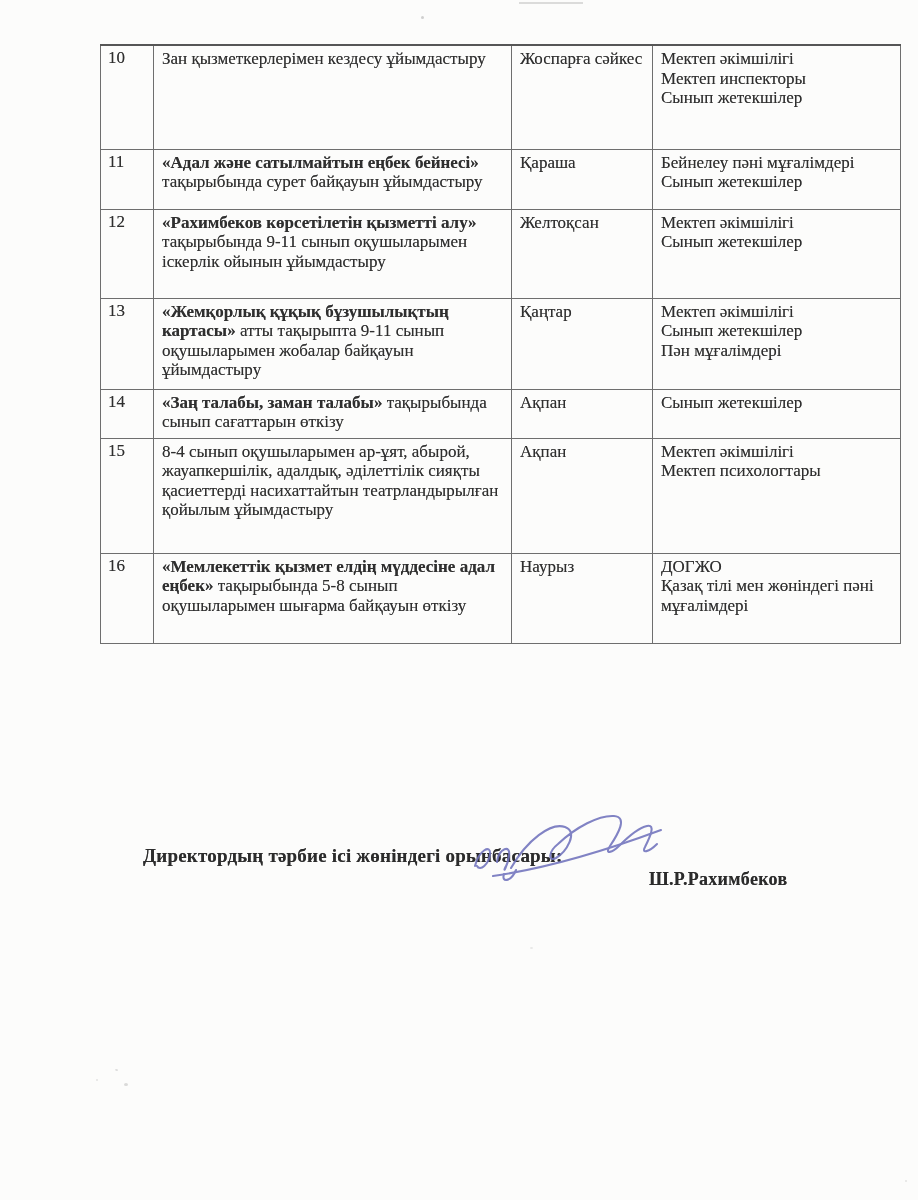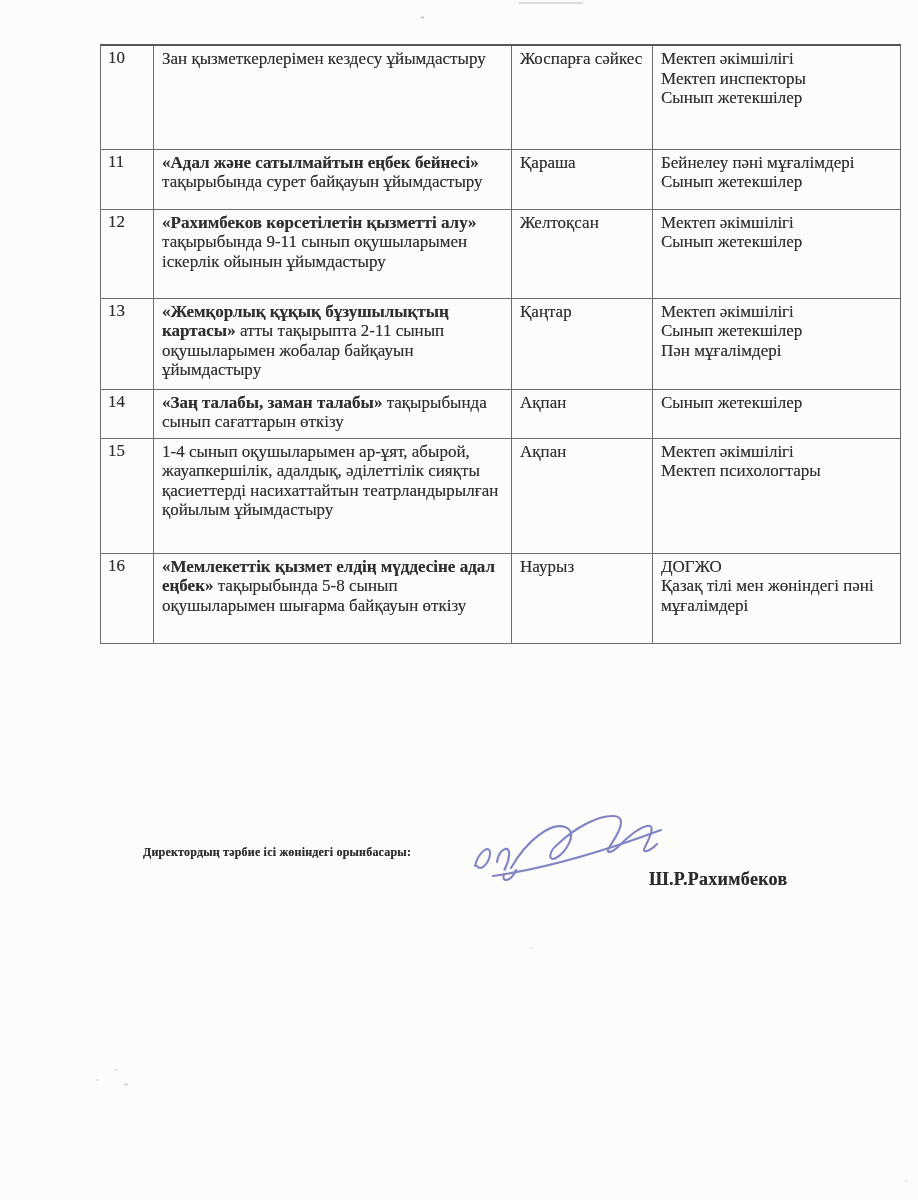--- a/index.html
+++ b/index.html
@@ -39,21 +39,21 @@
   .plan-table tr:nth-child(2) td{height:60px;}
   .plan-table tr:nth-child(3) td{height:89px;}
   .plan-table tr:nth-child(4) td{height:91px;}
   .plan-table tr:nth-child(5) td{height:49px;}
   .plan-table tr:nth-child(6) td{height:115px;}
   .plan-table tr:nth-child(7) td{height:90px;}
   .plan-table tr:nth-child(8) td{height:93px;border-bottom:2px solid #565656;}
   
   .sig-label{
     position:absolute;left:143px;top:845px;
-    font-size:12px;font-weight:bold;letter-spacing:.2px;
+    font-size:19px;font-weight:bold;letter-spacing:.2px;
     color:#2c2c2c;text-shadow:0 0 .5px rgba(44,44,44,.6);
     white-space:nowrap;
   }
   .sig-name{
     position:absolute;left:649px;top:842px;
     font-size:18px;font-weight:bold;letter-spacing:.3px;
     color:#2b2b2b;text-shadow:0 0 .5px rgba(43,43,43,.6);
     white-space:nowrap;
     margin-top:27px;
   }
@@ -103,35 +103,35 @@
     </tr>
         <tr>
       <td class="c-no">12</td>
       <td class="c-act"><b>«Рахимбеков көрсетілетін қызметті алу»</b> <span>тақырыбында 9-11 сынып оқушыларымен іскерлік ойынын ұйымдастыру</span></td>
       <td class="c-month">Желтоқсан</td>
       <td class="c-resp">Мектеп әкімшілігі
 Сынып жетекшілер</td>
     </tr>
         <tr>
       <td class="c-no">13</td>
-      <td class="c-act"><b>«Жемқорлық құқық бұзушылықтың картасы»</b> <span>атты тақырыпта 2-11 сынып оқушыларымен жобалар байқауын ұйымдастыру</span></td>
+      <td class="c-act"><b>«Жемқорлық құқық бұзушылықтың картасы»</b> <span>атты тақырыпта 9-11 сынып оқушыларымен жобалар байқауын ұйымдастыру</span></td>
       <td class="c-month">Қаңтар</td>
       <td class="c-resp">Мектеп әкімшілігі
 Сынып жетекшілер
 Пән мұғалімдері</td>
     </tr>
         <tr>
       <td class="c-no">14</td>
       <td class="c-act"><b>«Заң талабы, заман талабы»</b> <span>тақырыбында сынып сағаттарын өткізу</span></td>
       <td class="c-month">Ақпан</td>
       <td class="c-resp">Сынып жетекшілер</td>
     </tr>
         <tr>
       <td class="c-no">15</td>
-      <td class="c-act"><b></b> <span>1-4 сынып оқушыларымен ар-ұят, абырой, жауапкершілік, адалдық, әділеттілік сияқты қасиеттерді насихаттайтын театрландырылған қойылым ұйымдастыру</span></td>
+      <td class="c-act"><b></b> <span>8-4 сынып оқушыларымен ар-ұят, абырой, жауапкершілік, адалдық, әділеттілік сияқты қасиеттерді насихаттайтын театрландырылған қойылым ұйымдастыру</span></td>
       <td class="c-month">Ақпан</td>
       <td class="c-resp">Мектеп әкімшілігі
 Мектеп психологтары</td>
     </tr>
         <tr>
       <td class="c-no">16</td>
       <td class="c-act"><b>«Мемлекеттік қызмет елдің мүддесіне адал еңбек»</b> <span>тақырыбында 5-8 сынып оқушыларымен шығарма байқауын өткізу</span></td>
       <td class="c-month">Наурыз</td>
       <td class="c-resp">ДОГЖО
 Қазақ тілі мен жөніндегі пәні мұғалімдері</td>

